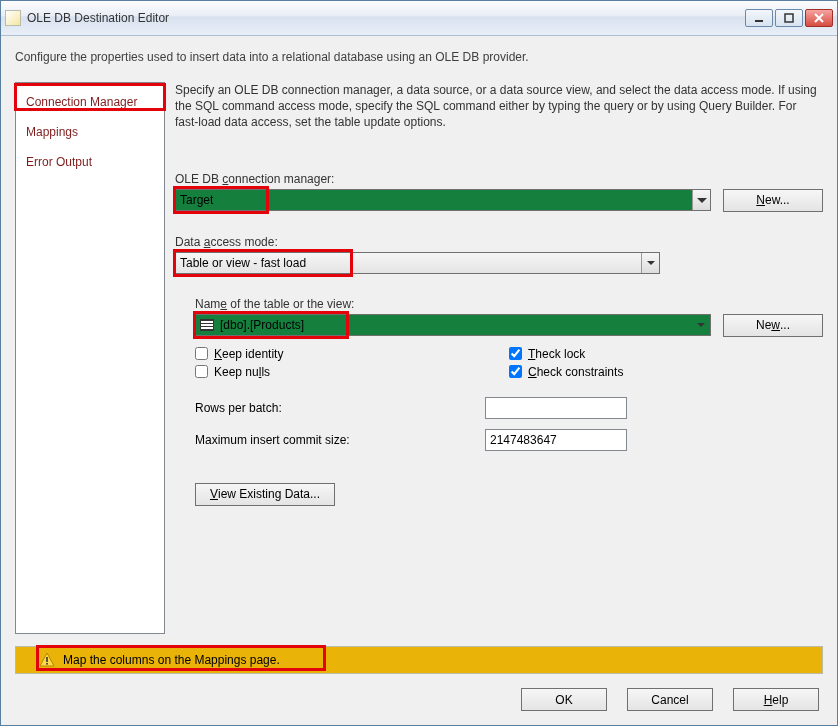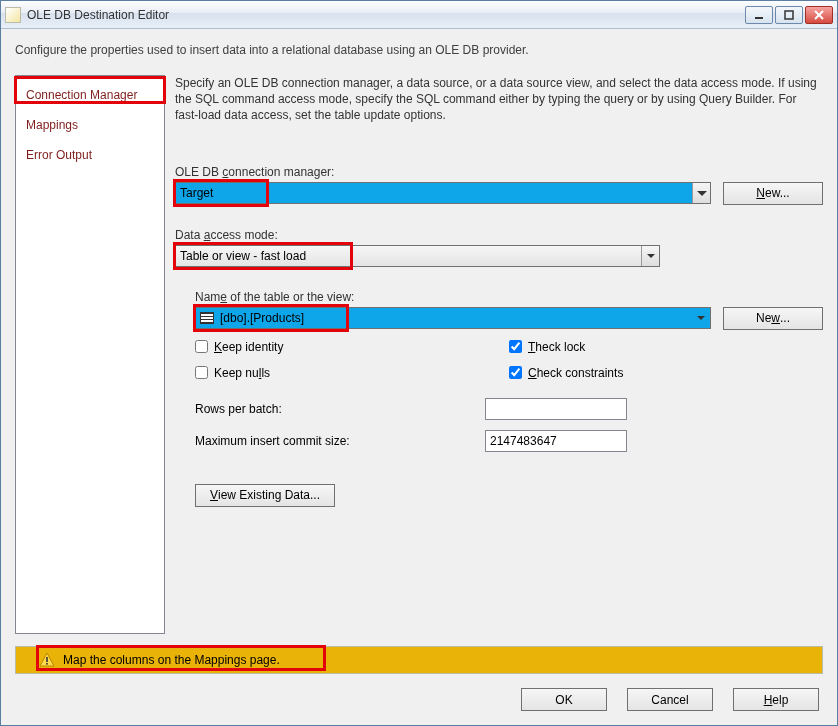--- a/index.html
+++ b/index.html
@@ -1,43 +1,43 @@
 <!DOCTYPE html>
 <html><head>
 <meta charset="utf-8">
 <style>
   * { box-sizing: border-box; font-family: "Segoe UI", Tahoma, sans-serif; font-size: 12px; }
   body { margin: 0; background: #fff; }
   .window { width: 838px; height: 726px; border: 1px solid #5a7ea0; display: flex; flex-direction: column; background: #f0f0f0; }
-  .titlebar { height: 28px; background: linear-gradient(to bottom, #fdfdfe, #e8edf5 45%, #d8e1ee 46%, #e8eff8); display: flex; align-items: center; padding: 0 4px; border-bottom: 1px solid #aebfd2; }
+  .titlebar { height: 35px; background: linear-gradient(to bottom, #fdfdfe, #e8edf5 45%, #d8e1ee 46%, #e8eff8); display: flex; align-items: center; padding: 0 4px; border-bottom: 1px solid #aebfd2; }
   .titlebar .icon { width: 16px; height: 16px; margin-right: 6px; background: linear-gradient(135deg,#fff,#f5e6a0); border:1px solid #bba; }
   .titlebar .title { flex: 1; color: #333; }
   .winbtns { display: flex; gap: 2px; }
   .winbtn { width: 28px; height: 18px; border: 1px solid #6b8aab; background: linear-gradient(#f3f7fb,#d7e3ef); border-radius: 2px; display:flex; align-items:center; justify-content:center; }
   .winbtn.close { background: linear-gradient(#f6a3a0,#d64b3f); border-color:#a02f28; color:#fff; }
   .winbtn svg { width:10px; height:10px; }
   .body { flex:1; display:flex; flex-direction:column; padding: 14px 14px 10px 14px; background:#f0f0f0; }
   .desc { color:#404040; margin-bottom: 18px; }
   .main-row { flex:1; display:flex; gap:10px; min-height:0; }
   .sidebar { width:150px; background:#fff; border:1px solid #828790; padding: 4px 0; position:relative; }
   .side-item { padding: 8px 10px; color:#7f1d1d; cursor:default; }
   .content { flex:1; display:flex; flex-direction:column; }
   .instr { color:#333; line-height:1.35; margin-bottom: 24px; }
   .field-row { display:flex; align-items:center; gap:12px; margin-bottom:6px; }
   .label { color:#333; margin-bottom:3px; margin-top:17px; }
   .label .u { text-decoration: underline; }
-  .combo { flex:1; height:22px; border:1px solid #707070; background:#0ea5e9; display:flex; align-items:center; padding:0 4px; position:relative; }
+  .combo { flex:1; height:22px; border:1px solid #707070; background:#15803d; display:flex; align-items:center; padding:0 4px; position:relative; }
   .combo .arrow { position:absolute; right:0; top:0; bottom:0; width:18px; border-left:1px solid #999; background:linear-gradient(#f6f6f6,#ddd); display:flex; align-items:center; justify-content:center; }
   .combo.dropdown-style { background:linear-gradient(#f6f6f6,#e4e4e4); border:1px solid #707070; }
   .btn { height:23px; min-width:100px; border:1px solid #707070; background:linear-gradient(#f6f6f6,#e4e4e4); padding:0 12px; text-align:center; display:flex; align-items:center; justify-content:center; cursor:default; }
   .btn .u { text-decoration:underline; }
   .indent { margin-left:20px; }
   .table-icon { display:inline-block; width:14px; height:12px; margin-right:6px; background: repeating-linear-gradient(to bottom,#333 0 1px,#fff 1px 3px); border:1px solid #333; vertical-align:middle; }
   .checks-row { display:flex; margin-top:10px; }
-  .checks-col { flex:1; display:flex; flex-direction:column; gap:12px; }
+  .checks-col { flex:1; display:flex; flex-direction:column; gap:4px; }
   .chk { display:flex; align-items:center; gap:6px; }
   .chk input { width:13px; height:13px; margin:0; }
   .chk .u { text-decoration:underline; }
   .text-input { width:142px; height:22px; border:1px solid #828790; background:#fff; padding:0 4px; }
   .params { margin-top:18px; }
   .param-row { display:flex; align-items:center; margin-bottom:10px; }
   .param-row .plabel { width:290px; }
   .footer-btn-row { margin-top:22px; }
   .warning-bar { margin-top:12px; border:1px solid #bba; background:#eab308; padding:5px 23px; display:flex; align-items:center; gap:8px; }
   .warn-icon { width:16px; height:16px; }

